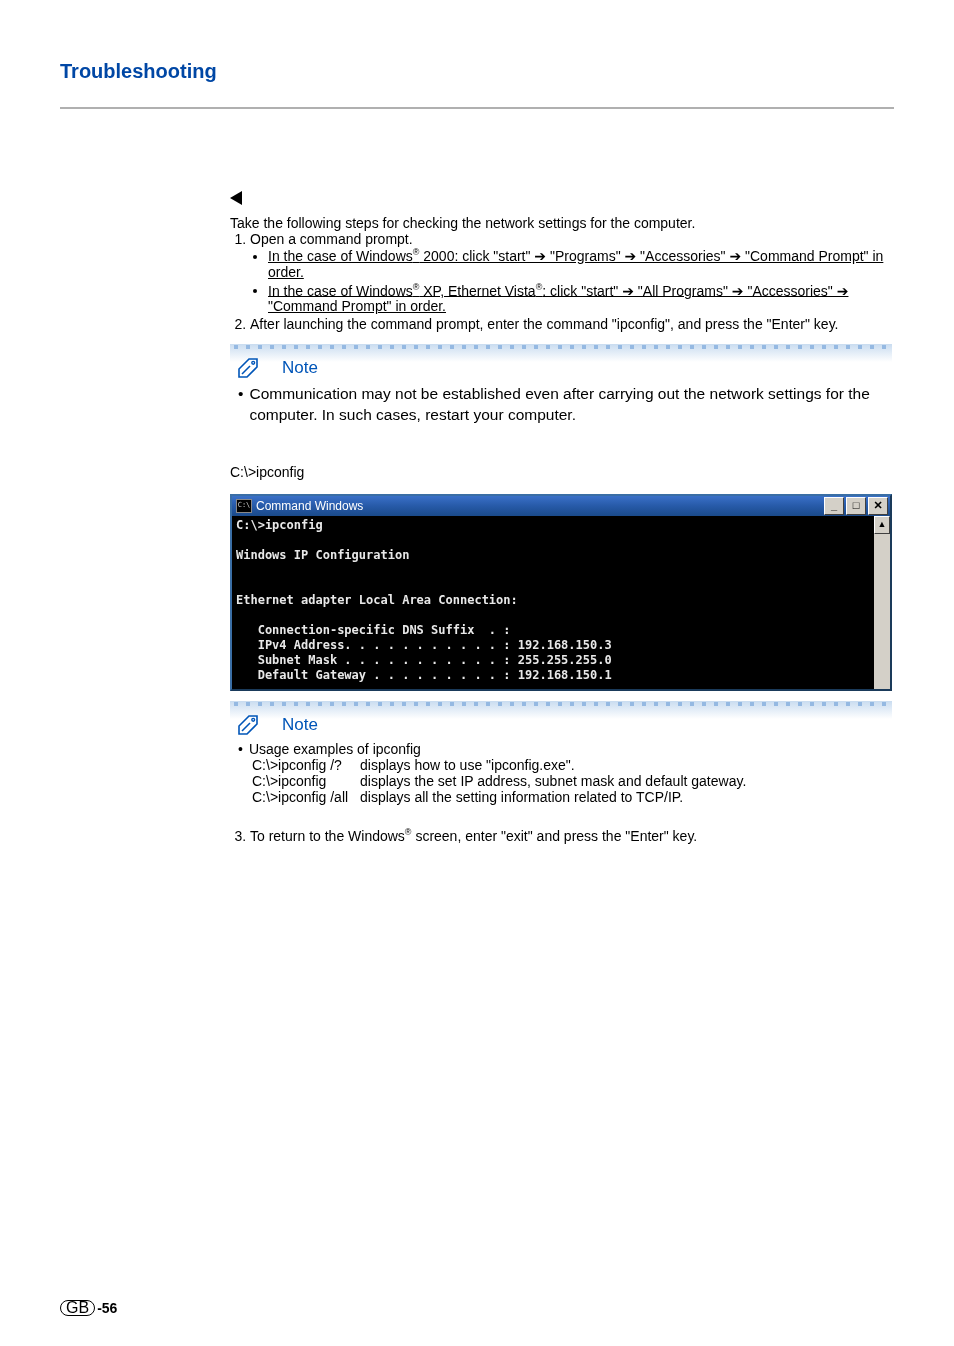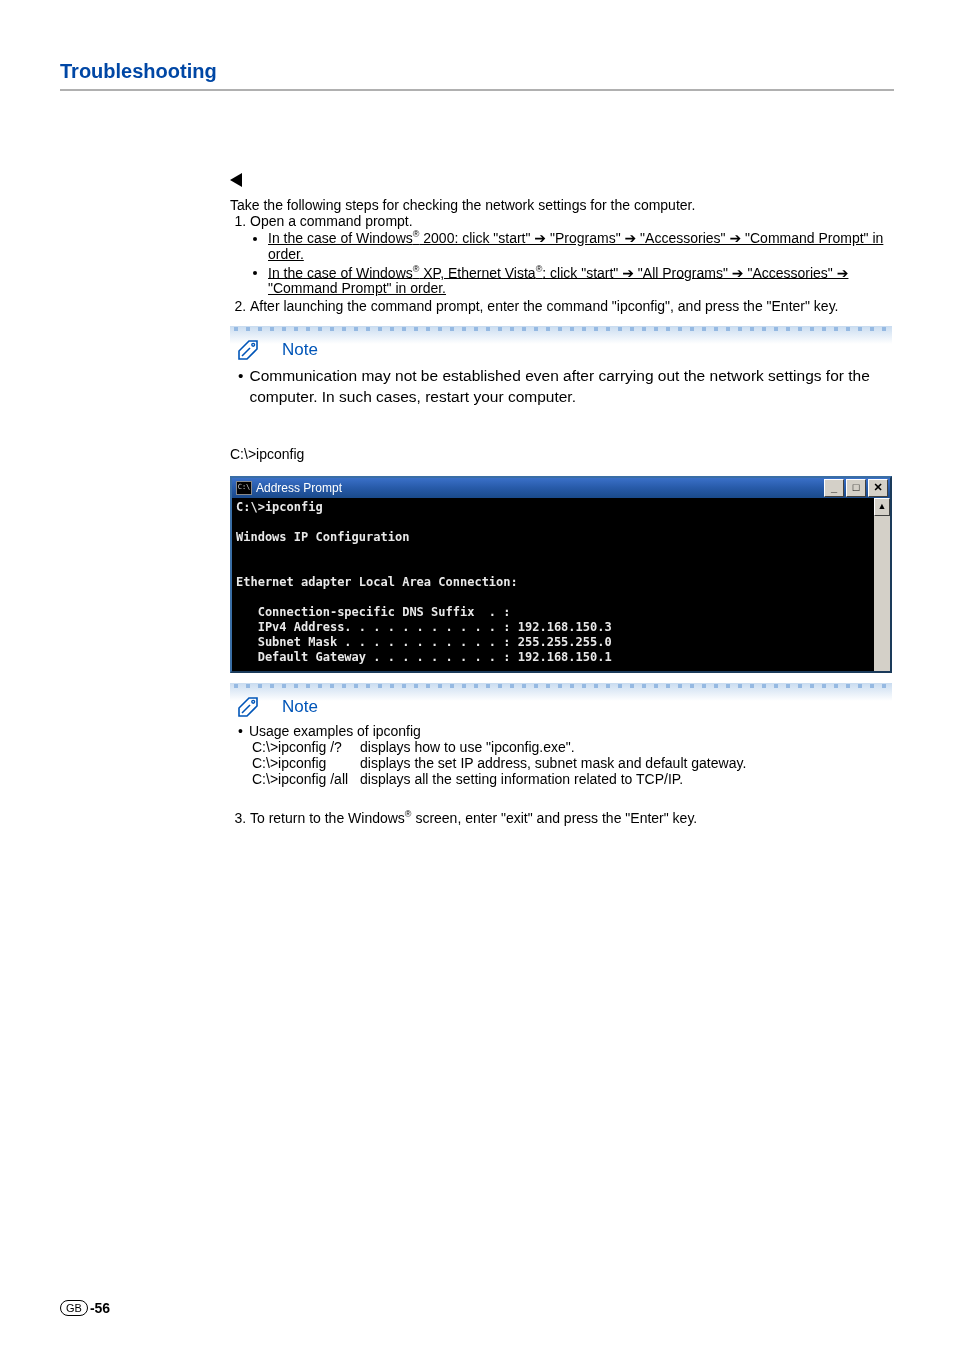--- a/index.html
+++ b/index.html
@@ -15,21 +15,21 @@
     padding: 60px 60px 30px 60px;
     box-sizing: border-box;
     min-height: 1346px;
     position: relative;
   }
   .section-title {
     color: #0047a5;
     font-weight: bold;
     font-size: 20px;
     border-bottom: 2px solid #b0b0b0;
-    padding-bottom: 6px;
+    padding-bottom: 24px;
     margin-bottom: 80px;
   }
   .content {
     margin-left: 170px;
     margin-right: 2px;
   }
   .lead-row {
     display: flex;
     align-items: flex-start;
     gap: 10px;
@@ -176,21 +176,21 @@
     left: 60px;
     display: flex;
     align-items: center;
     gap: 2px;
     font-size: 14px;
   }
   .gb-badge {
     border: 1.4px solid #000;
     border-radius: 10px;
     padding: 0 5px;
-    font-size: 11px;
+    font-size: 16px;
     font-weight: normal;
     line-height: 14px;
   }
 </style>
 </head>
 <body>
 
 <div class="page">
   <div class="section-title">Troubleshooting</div>
 
@@ -233,21 +233,21 @@
           <span>Communication may not be established even after carrying out the network settings for the computer. In such cases, restart your computer.</span>
         </div>
       </div>
     </div>
 
     <div class="cmd-label">C:\&gt;ipconfig</div>
 
     <div class="cmd-window">
       <div class="cmd-titlebar">
         <div class="cmd-ico">C:\</div>
-        <span>Address Prompt</span>
+        <span>Command Windows</span>
         <div class="spacer"></div>
         <div class="winbtn">_</div>
         <div class="winbtn">□</div>
         <div class="winbtn">✕</div>
       </div>
       <div class="cmd-body-wrap">
         <div class="cmd-body">C:\&gt;ipconfig
 
 Windows IP Configuration
 

